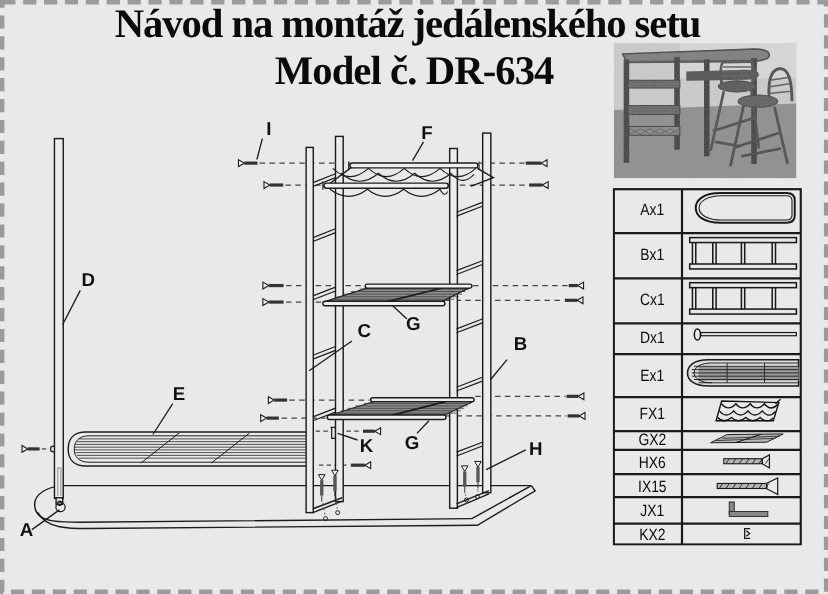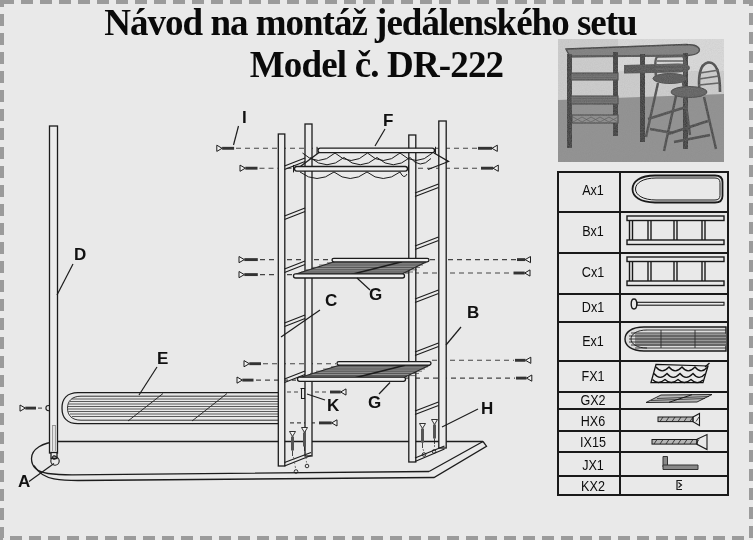--- a/index.html
+++ b/index.html
@@ -7,21 +7,21 @@
 .ttl{position:absolute;left:0;width:753px;text-align:center;font-family:"Liberation Serif",serif;font-weight:bold;color:#0a0a0a;}
 </style></head>
 <body>
 
 <svg class="abs" style="left:0;top:0" width="753" height="540">
 <rect x="2" y="2" width="749" height="536" fill="none" stroke="#9b9b9b" stroke-width="4" stroke-dasharray="12 7"></rect>
 </svg>
 
 <div class="ttl" style="top:1px;left:-6px;font-size:37px;letter-spacing:-1px;">Návod na montáž jedálenského setu</div>
 
-<div class="ttl" style="top:43px;left:0px;font-size:37px;letter-spacing:-0.85px;">Model č. DR-222</div>
+<div class="ttl" style="top:43px;left:0px;font-size:37px;letter-spacing:-0.85px;">Model č. DR-634</div>
 
 <svg class="abs" style="left:0;top:0" width="753" height="540" fill="none" stroke-linecap="butt">
 <g stroke="#1c1c1c" stroke-width="1.3">
 
 <g>
 <path d="M216.8,145.20000000000002 V151.4 L222.10000000000002,148.3 Z" fill="#f2f2f2" stroke-width="1"></path>
 <rect x="222.10000000000002" y="146.85000000000002" width="12" height="2.9" fill="#333" stroke="none"></rect>
 <path d="M236,148.3 H318" stroke="#444" stroke-width="1.1" stroke-dasharray="5 4"></path>
 <path d="M436,148.3 H477" stroke="#444" stroke-width="1.1" stroke-dasharray="5 4"></path>
 <rect x="478" y="146.85000000000002" width="14" height="2.9" fill="#333" stroke="none"></rect>

